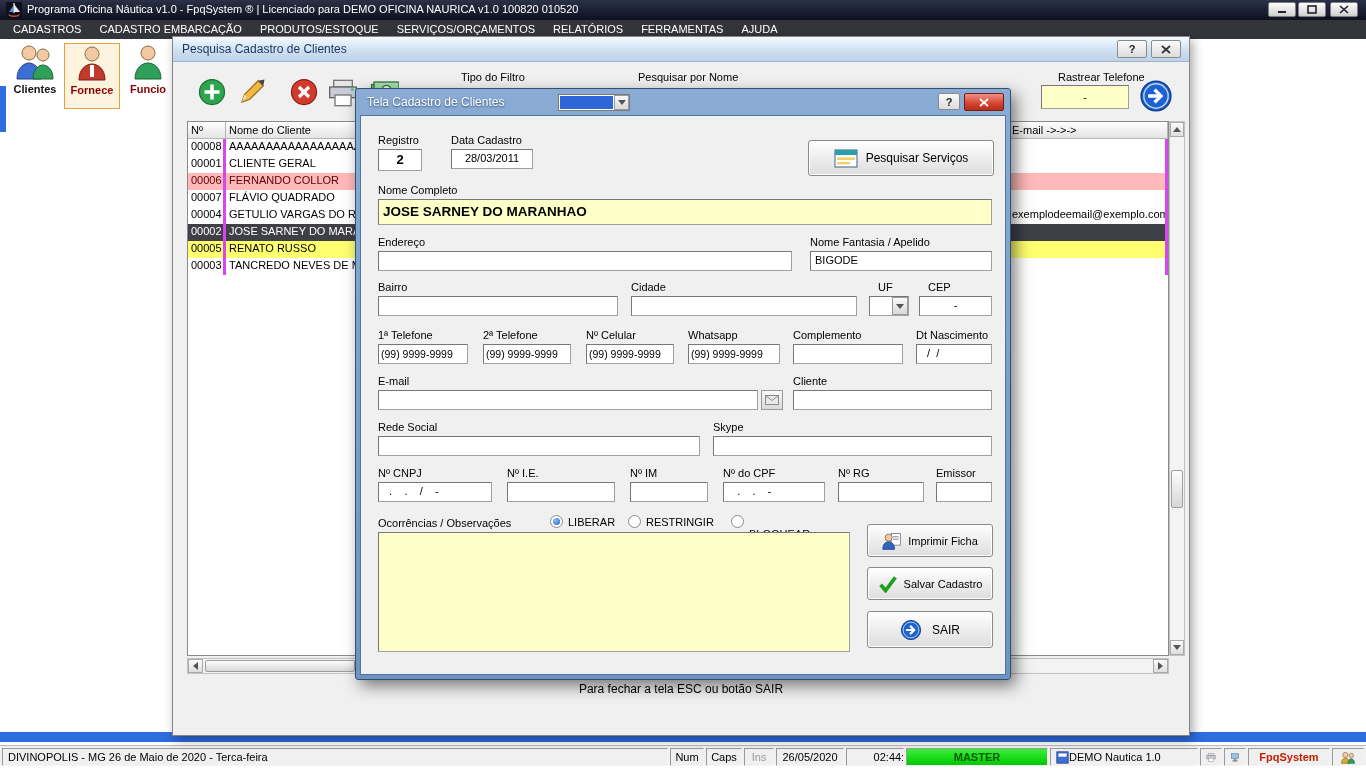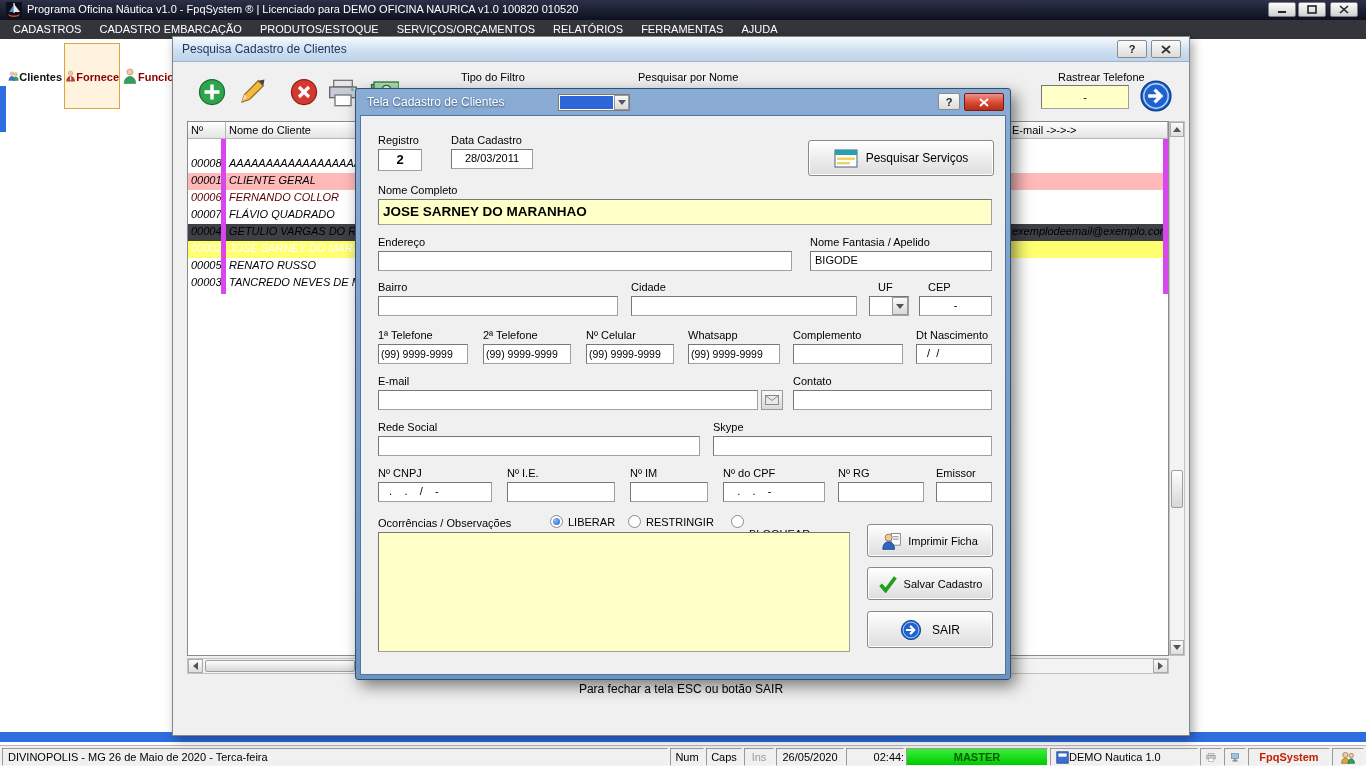--- a/index.html
+++ b/index.html
@@ -9,38 +9,38 @@
   .lbl{font-size:11px;white-space:nowrap;}
   
   .titlebar{left:0;top:0;width:1366px;height:20px;background:linear-gradient(#2b3147,#0d101f);}
   .title-text{left:27px;top:3px;font-size:11px;color:#fff;white-space:nowrap;}
   .winbtn{width:28px;height:15px;top:2px;background:linear-gradient(#fdfdfd,#cfcfcf);border:1px solid #7d7d7d;
           border-radius:2px;display:flex;align-items:center;justify-content:center;box-sizing:border-box;}
   
   .menubar{left:0;top:20px;width:1366px;height:19px;background:#34353b;display:flex;align-items:center;padding-left:4px;box-sizing:border-box;}
   .menu-item{color:#fff;font-size:11px;padding:0 9px;line-height:19px;white-space:nowrap;}
   
-  .tb-big{top:43px;height:66px;display:flex;flex-direction:row;align-items:center;justify-content:flex-start;background:#fff;}
+  .tb-big{top:43px;height:66px;display:flex;flex-direction:column;align-items:center;justify-content:flex-start;background:#fff;}
   .tb-big .cap{font-size:11px;font-weight:bold;margin-top:2px;}
   .blue-strip{background:#2e6de0;}
   
   .search-win{left:172px;top:36px;width:1018px;height:700px;background:#f0f0f0;border:1px solid #868686;
               box-shadow:3px 4px 10px rgba(0,0,0,.35);box-sizing:border-box;z-index:10;}
   .sw-titlebar{left:0;top:0;width:100%;height:25px;background:linear-gradient(#f5fafe,#cfe0f1 55%,#bdd3e9);
                border-bottom:1px solid #9fb4ca;display:flex;align-items:center;padding-left:9px;box-sizing:border-box;
                font-size:12px;color:#16365e;}
   .sq-btn{width:30px;height:18px;background:linear-gradient(#fbfbfb,#dcdcdc);border:1px solid #8b8b8b;border-radius:2px;
           display:flex;align-items:center;justify-content:center;font-size:11px;font-weight:bold;color:#222;box-sizing:border-box;}
   
   .grid-box{background:#fff;border:1px solid #8a8a8a;box-sizing:border-box;overflow:hidden;}
   .grid-head{display:flex;height:17px;}
   .gh{background:linear-gradient(#ffffff,#e4e4e4);border-right:1px solid #b5b5b5;border-bottom:1px solid #b5b5b5;
       font-size:11px;display:flex;align-items:center;padding:0 3px;box-sizing:border-box;white-space:nowrap;overflow:hidden;}
   .grid-row{display:flex;height:17px;font-size:11px;background:#fff;}
-  .cell{box-sizing:border-box;padding:18px 3px;overflow:hidden;white-space:nowrap;border-right:5px solid #d946ef;font-style:italic;}
+  .cell{box-sizing:border-box;padding:1px 3px;overflow:hidden;white-space:nowrap;border-right:3px solid #d946ef;}
   .c-num{width:38px;}.c-name{width:398px;}.c-mid{width:380px;}.c-email{width:164px;padding-left:8px;}
   .row-blocked{background:#ffb9b9;color:#5c0000;}
   .row-selected{background:#3f3f48;color:#fff;}
   .row-restricted{background:#ffff70;}
   
   .sb{background:#f3f3f3;border:1px solid #c2c2c2;box-sizing:border-box;}
   .sb-btn{position:absolute;background:linear-gradient(#fafafa,#dedede);border:1px solid #aaa;box-sizing:border-box;
           display:flex;align-items:center;justify-content:center;}
   .sb-thumb{position:absolute;background:linear-gradient(#fdfdfd,#d7d7d7);border:1px solid #9e9e9e;border-radius:2px;box-sizing:border-box;}
   .tri{width:0;height:0;border-style:solid;}
@@ -360,21 +360,21 @@
       <div class="abs field mask" style="left:555px;top:228px;width:76px;height:20px;">  /  /</div>
 
       <div class="abs lbl" style="left:17px;top:259px;">E-mail</div>
       <div class="abs field" style="left:17px;top:274px;width:380px;height:20px;"></div>
       <div class="abs combo-btn" style="left:400px;top:274px;width:22px;height:20px;">
         <svg width="14" height="10" viewBox="0 0 14 10">
           <rect x="0.5" y="0.5" width="13" height="9" fill="#e9e9e9" stroke="#8a8a8a"></rect>
           <path d="M0.5 0.5 L7 5.5 L13.5 0.5" fill="none" stroke="#8a8a8a"></path>
         </svg>
       </div>
-      <div class="abs lbl" style="left:432px;top:259px;">Contato</div>
+      <div class="abs lbl" style="left:432px;top:259px;">Cliente</div>
       <div class="abs field" style="left:432px;top:274px;width:199px;height:20px;"></div>
 
       <div class="abs lbl" style="left:17px;top:305px;">Rede Social</div>
       <div class="abs field" style="left:17px;top:320px;width:322px;height:20px;"></div>
       <div class="abs lbl" style="left:352px;top:305px;">Skype</div>
       <div class="abs field" style="left:352px;top:320px;width:279px;height:20px;"></div>
 
       <div class="abs lbl" style="left:17px;top:351px;">Nº CNPJ</div>
       <div class="abs field mask" style="left:17px;top:366px;width:114px;height:20px;">  .    .    /    -</div>
       <div class="abs lbl" style="left:146px;top:351px;">Nº I.E.</div>

